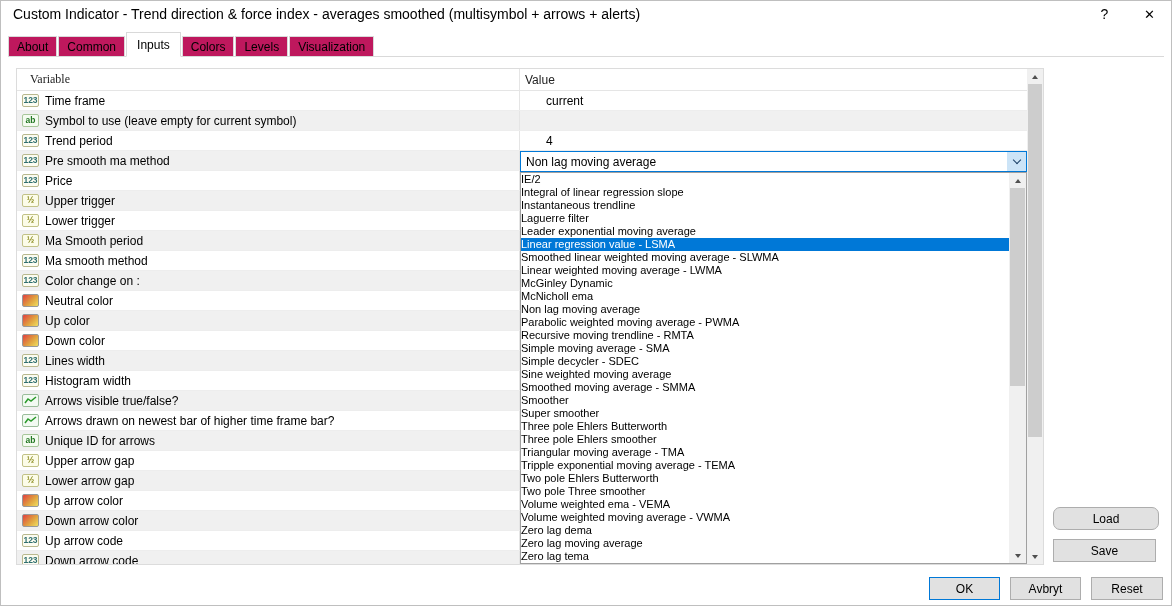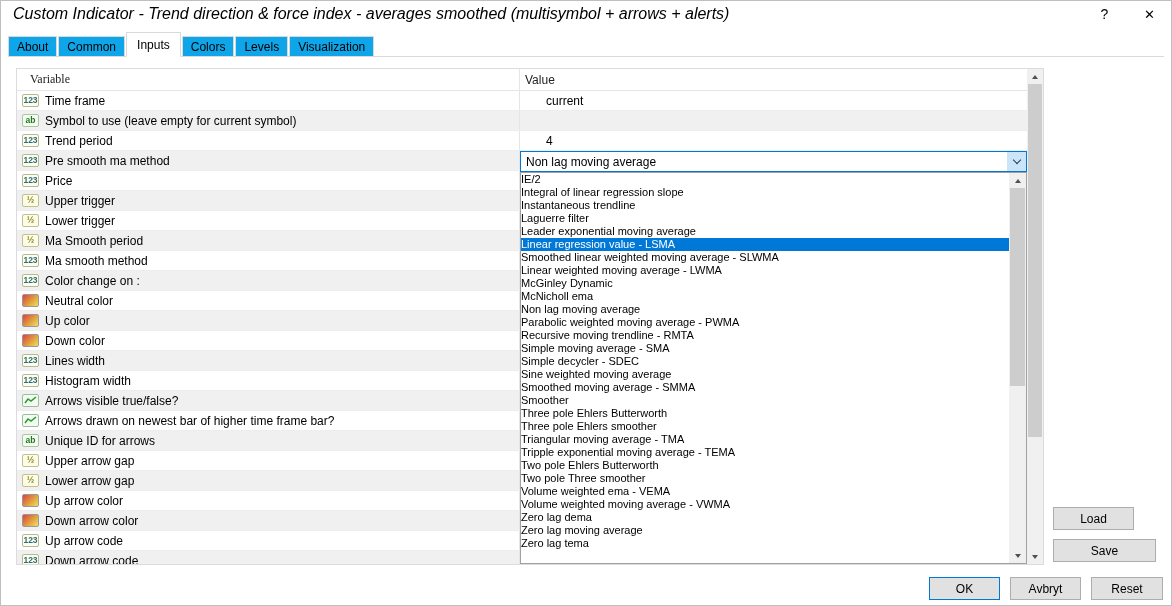--- a/index.html
+++ b/index.html
@@ -9,29 +9,29 @@
     background: #ffffff;
     font-family: "Liberation Sans", sans-serif;
     font-size: 12px;
     color: #000;
     overflow: hidden;
   }
   .frame { position: absolute; inset: 0; border: 1px solid #bfbfbf; pointer-events: none; z-index: 50; }
 
   
   .titlebar { position: absolute; top: 0; left: 0; right: 0; height: 28px; display: flex; align-items: center; padding-left: 13px; background: #fff; }
-  .title { font-size: 16px; white-space: nowrap; font-style: italic; }
+  .title { font-size: 14px; white-space: nowrap; }
   .tb-btns { margin-left: auto; display: flex; height: 100%; }
   .tb-btn { width: 45px; display: flex; align-items: center; justify-content: center; font-size: 14px; cursor: default; }
   .tb-btn.close { font-size: 13px; }
 
   
   .tabline { position: absolute; top: 56px; left: 8px; width: 1156px; height: 1px; background: #d9d9d9; z-index: 1; }
   .tabbar { position: absolute; top: 32px; left: 8px; height: 25px; display: flex; align-items: flex-end; z-index: 2; }
-  .tab { height: 21px; padding: 0 8px; display: flex; align-items: center; background: #0ea5e9; border: 1px solid #d9d9d9; margin-right: 1px; font-size: 12px; position: relative; z-index: 1; }
+  .tab { height: 21px; padding: 0 8px; display: flex; align-items: center; background: #be185d; border: 1px solid #d9d9d9; margin-right: 1px; font-size: 12px; position: relative; z-index: 1; }
   .tab.active { height: 25px; background: #fff; border-bottom: 1px solid #fff; z-index: 3; padding: 0 10px; }
 
   
   .table { position: absolute; left: 16px; top: 68px; width: 1028px; height: 497px; border: 1px solid #dcdcdc; background: #fff; display: flex; overflow: hidden; }
   .table-main { flex: 1; display: flex; flex-direction: column; overflow: hidden; }
   .thead { display: flex; height: 22px; flex: none; border-bottom: 1px solid #e5e5e5; background: #fff; }
   .th { display: flex; align-items: center; color: #222; }
   .th-var { width: 503px; padding-left: 13px; border-right: 1px solid #e5e5e5; font-family: Liberation Serif, serif; }
   .th-val { flex: 1; padding-left: 5px; }
   .tbody { flex: 1; overflow: hidden; }
@@ -65,21 +65,21 @@
 
   
   .dropdown { position: absolute; left: 520px; top: 172px; width: 507px; height: 392px; background: #fff; border: 1px solid #a0a0a0; display: flex; z-index: 7; }
   .dd-items { flex: 1; overflow: hidden; }
   .dd-item { height: 13px; line-height: 13px; font-size: 11px; white-space: nowrap; overflow: hidden; }
   .dd-item.hl { background: #0078d7; color: #fff; }
   .dd-scroll { width: 17px; }
 
   
   .btn { position: absolute; background: #e1e1e1; border: 1px solid #adadad; display: flex; align-items: center; justify-content: center; font-size: 12px; cursor: default; }
-  .btn-load  { left: 1053px; top: 507px; width: 81px; height: 23px; }
+  .btn-load  { left: 1053px; top: 507px; width: 106px; height: 23px; border-radius: 7px; }
   .btn-save  { left: 1053px; top: 539px; width: 103px; height: 23px; }
   .btn-ok    { left: 929px;  top: 577px; width: 71px;  height: 23px; border: 1px solid #0078d7; }
   .btn-cancel{ left: 1010px; top: 577px; width: 71px;  height: 23px; }
   .btn-reset { left: 1091px; top: 577px; width: 72px;  height: 23px; }
 </style>
 </head>
 <body>
 
 <div class="frame"></div>
 
@@ -365,20 +365,21 @@
       <div class="dd-item">McGinley Dynamic</div>
       <div class="dd-item">McNicholl ema</div>
       <div class="dd-item">Non lag moving average</div>
       <div class="dd-item">Parabolic weighted moving average - PWMA</div>
       <div class="dd-item">Recursive moving trendline - RMTA</div>
       <div class="dd-item">Simple moving average - SMA</div>
       <div class="dd-item">Simple decycler - SDEC</div>
       <div class="dd-item">Sine weighted moving average</div>
       <div class="dd-item">Smoothed moving average - SMMA</div>
       <div class="dd-item">Smoother</div>
+      <div class="dd-item">Super smoother</div>
       <div class="dd-item">Three pole Ehlers Butterworth</div>
       <div class="dd-item">Three pole Ehlers smoother</div>
       <div class="dd-item">Triangular moving average - TMA</div>
       <div class="dd-item">Tripple exponential moving average - TEMA</div>
       <div class="dd-item">Two pole Ehlers Butterworth</div>
       <div class="dd-item">Two pole Three smoother</div>
       <div class="dd-item">Volume weighted ema - VEMA</div>
       <div class="dd-item">Volume weighted moving average - VWMA</div>
       <div class="dd-item">Zero lag dema</div>
       <div class="dd-item">Zero lag moving average</div>

